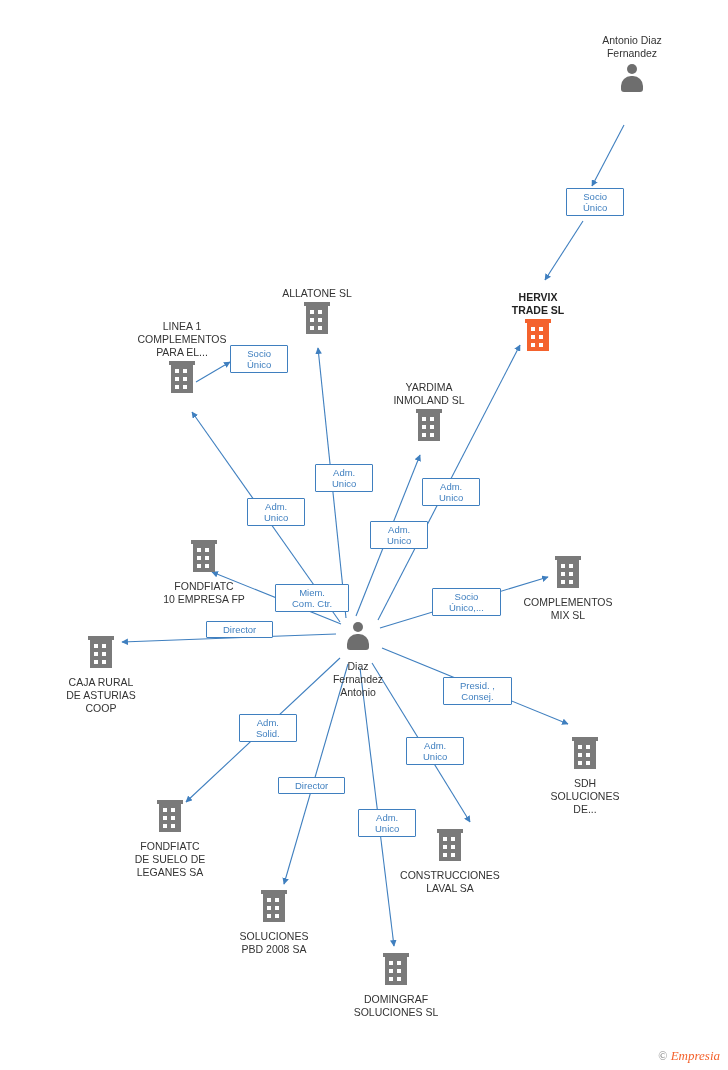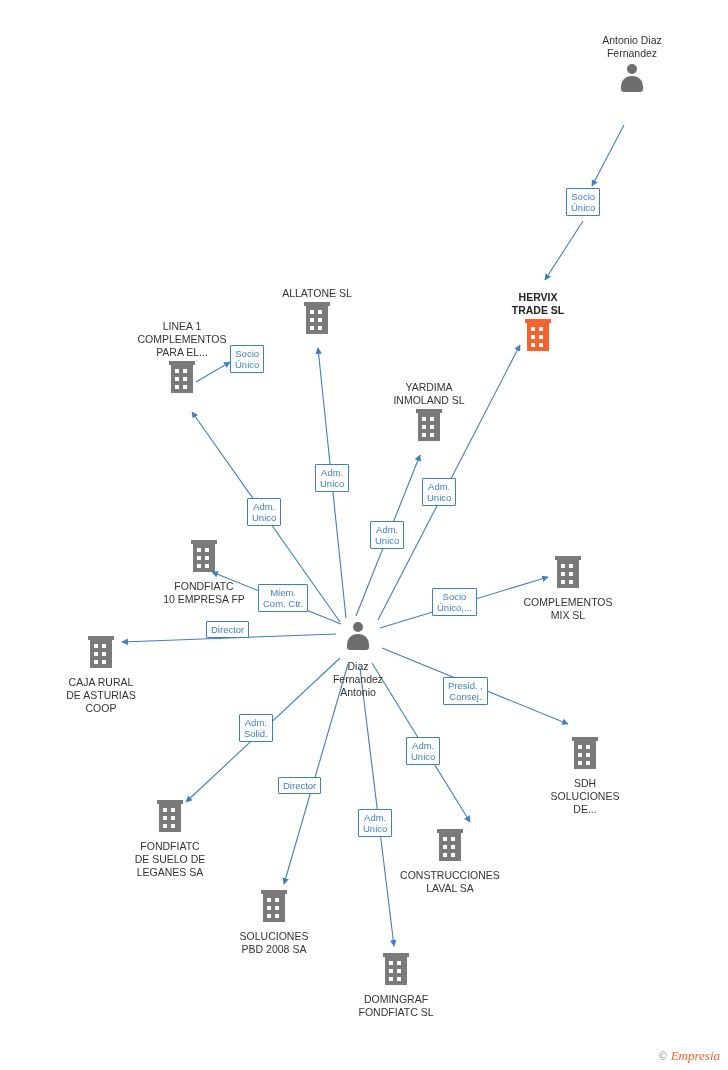--- a/index.html
+++ b/index.html
@@ -110,21 +110,21 @@
     background: #6e6e6e;
     border-radius: 10px 10px 3px 3px;
   }
   .rel {
     position: absolute;
     background: #ffffff;
     border: 1px solid #3f7fbf;
     color: #3f7fbf;
     font-size: 9.5px;
     line-height: 11px;
-    padding: 2px 4px;
+    padding: 2px 16px;
     text-align: center;
     white-space: pre-line;
     border-radius: 1px;
   }
   .watermark {
     position: absolute;
     right: 8px;
     bottom: 6px;
     font-size: 13px;
     color: #f4622d;
@@ -335,36 +335,36 @@
 
   <div class="node label-below" style="left:396px; top:953px;">
     <span class="glyph">
       <span class="bldg"><span class="roof"></span><span class="body"></span>
         <span class="win" style="left:6px; top:8px;"></span><span class="win" style="left:14px; top:8px;"></span>
         <span class="win" style="left:6px; top:16px;"></span><span class="win" style="left:14px; top:16px;"></span>
         <span class="win" style="left:6px; top:24px;"></span><span class="win" style="left:14px; top:24px;"></span>
       </span>
     </span>
     <span class="label">DOMINGRAF
-FONDFIATC SL</span>
+SOLUCIONES SL</span>
   </div>
 
   <div class="rel" style="left:566px; top:188px;">Socio
 Único</div>
   <div class="rel" style="left:422px; top:478px;">Adm.
 Unico</div>
   <div class="rel" style="left:315px; top:464px;">Adm.
 Unico</div>
   <div class="rel" style="left:247px; top:498px;">Adm.
 Unico</div>
   <div class="rel" style="left:230px; top:345px;">Socio
 Único</div>
   <div class="rel" style="left:370px; top:521px;">Adm.
 Unico</div>
-  <div class="rel" style="left:258px; top:584px;">Miem.
+  <div class="rel" style="left:275px; top:584px;">Miem.
 Com. Ctr.</div>
   <div class="rel" style="left:206px; top:621px;">Director</div>
   <div class="rel" style="left:432px; top:588px;">Socio
 Único,...</div>
   <div class="rel" style="left:443px; top:677px;">Presid. ,
 Consej.</div>
   <div class="rel" style="left:239px; top:714px;">Adm.
 Solid.</div>
   <div class="rel" style="left:406px; top:737px;">Adm.
 Unico</div>

